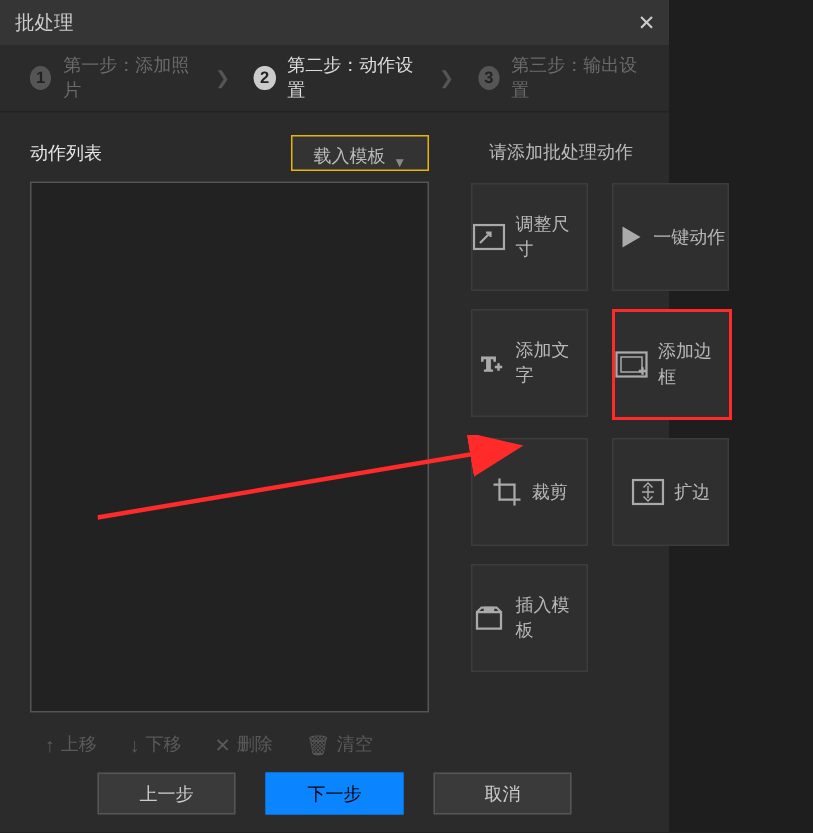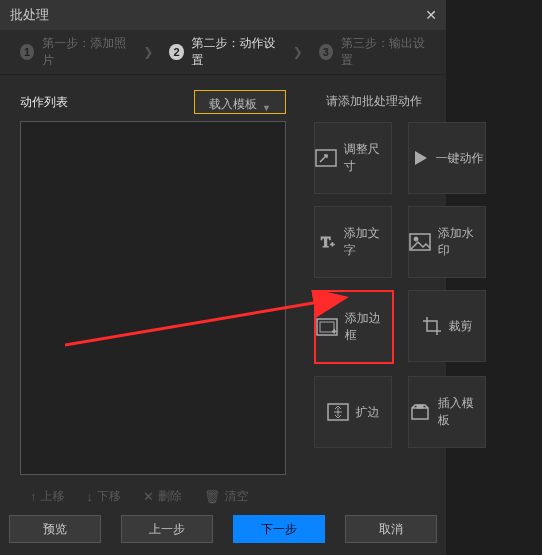--- a/index.html
+++ b/index.html
@@ -107,28 +107,20 @@
             </svg>
           <span>一键动作</span>
         </div>
         <div class="tile">
           <svg width="22" height="18">
               <text x="6" y="14" font-size="14" fill="#aaa" font-family="serif" font-weight="bold">T</text>
               <text x="15" y="14" font-size="8" fill="#aaa">+</text>
             </svg>
           <span>添加文字</span>
         </div>
-        <div class="tile">
-          <svg width="22" height="18">
-              <rect x="1" y="1" width="20" height="16" fill="none" stroke-width="1.5"></rect>
-              <circle cx="7" cy="6" r="2" fill="#aaa"></circle>
-              <path d="M2 16 L9 9 L14 14 L17 11 L21 15" fill="none" stroke-width="1.5"></path>
-            </svg>
-          <span>添加水印</span>
-        </div>
         <div class="tile highlight">
           <svg width="22" height="18">
               <rect x="1" y="1" width="20" height="16" fill="none" stroke-width="1.5"></rect>
               <rect x="4" y="4" width="14" height="10" fill="none" stroke-width="1"></rect>
               <text x="16" y="16" font-size="8" fill="#aaa">+</text>
             </svg>
           <span>添加边框</span>
         </div>
         <div class="tile">
           <svg width="20" height="20">
@@ -158,23 +150,20 @@
     <defs>
         <marker id="ah" markerWidth="12" markerHeight="10" refX="10" refY="5" orient="auto">
           <path d="M0 0 L12 5 L0 10 Z" fill="#ff2a2a"></path>
         </marker>
       </defs>
     <line x1="0" y1="55" x2="278" y2="8" stroke="#ff2a2a" stroke-width="3" marker-end="url(#ah)"></line>
   </svg>
 
   <div class="footer">
     <div class="fbtn">
-        <span>预览</span>
-      </div>
-    <div class="fbtn">
         <span>上一步</span>
       </div>
     <div class="fbtn primary">
         <span>下一步</span>
       </div>
     <div class="fbtn">
         <span>取消</span>
       </div>
   </div>
 </div>

